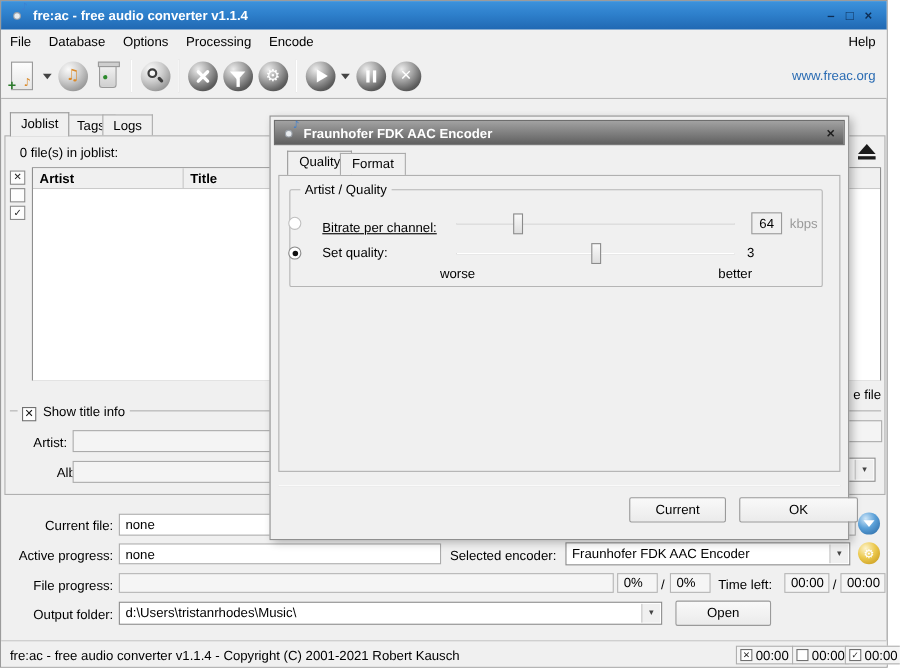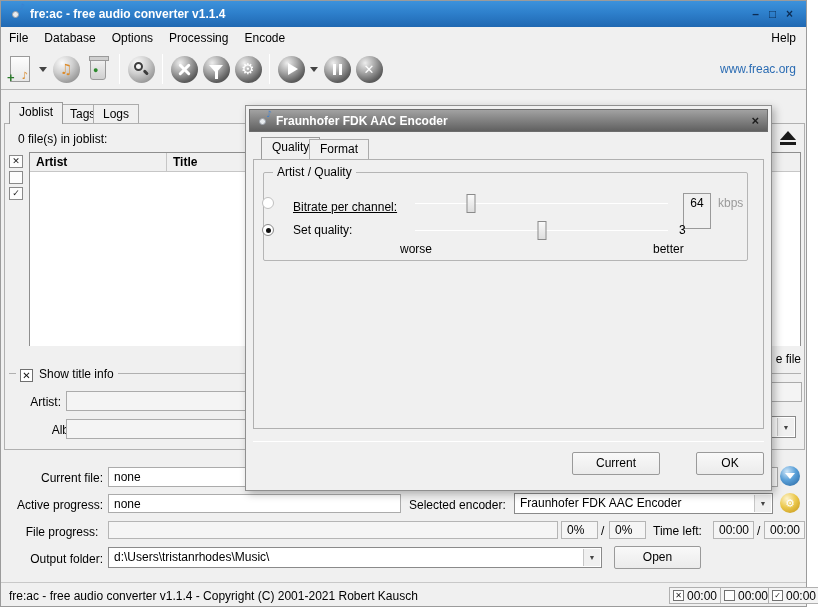--- a/index.html
+++ b/index.html
@@ -108,21 +108,21 @@
   .dlg-tab.active { top: 137px; height: 22px; border-color: #9a9a9a; z-index: 3; }
   .dlg-pane { position: absolute; left: 253px; top: 159px; width: 511px; height: 270px; border: 1px solid #b0b0b0; background: #f0f0f0; }
   .groupbox { position: absolute; left: 263px; top: 172px; width: 485px; height: 89px; border: 1px solid #b5b5b5; border-radius: 2px; }
   .groupbox-title { position: absolute; left: 273px; top: 165px; background: #f0f0f0; padding: 0 4px; }
   .radio { position: absolute; width: 12px; height: 12px; border: 1px solid #8a8a8a; border-radius: 50%; background: #fff; }
   .radio.dim { border-color: #c0c0c0; }
   .radio.on::after { content: ""; position: absolute; left: 2.5px; top: 2.5px; width: 5px; height: 5px; border-radius: 50%; background: #111; }
   .slider { position: absolute; width: 253px; height: 19px; }
   .slider .track { position: absolute; left: 0; right: 0; top: 9px; height: 1px; background: #8f8f8f; border-bottom: 1px solid #fff; }
   .slider .thumb { position: absolute; top: 0; width: 9px; height: 19px; background: linear-gradient(180deg,#fafafa,#dedede); border: 1px solid #8a8a8a; transform: translateX(-50%); }
-  .valbox { position: absolute; width: 28px; height: 36px; border: 1px solid #9a9a9a; background: #f0f0f0; text-align: center; padding-top: 2px; }
+  .valbox { position: absolute; width: 28px; height: 20px; border: 1px solid #9a9a9a; background: #f0f0f0; text-align: center; padding-top: 2px; }
   .dim-text { color: #9a9a9a; }
   .dlg-sep { position: absolute; left: 253px; top: 441px; width: 511px; height: 1px; background: #c9c9c9; border-bottom: 1px solid #fff; }
   .frag { position: absolute; }
 </style>
 </head>
 <body>
 
 <div class="screen">
   <div class="window">
 
@@ -264,21 +264,21 @@
     <div class="field white" style="left:107px; top:493px; width:293px; height:19px;">none</div>
     <span class="label" style="left:408px; top:497px;">Selected encoder:</span>
     <div class="combo" style="left:513px; top:492px; width:259px;">
       <span>Fraunhofer FDK AAC Encoder</span>
       <span class="cbtn">▼</span>
     </div>
     <span class="sphere-sm sphere-gold" style="left:779px; top:492px;">
         <span class="mini-gear">⚙</span>
       </span>
 
-    <span class="label r" style="left:20px; top:524px; width:82px;text-align:center;">File progress:</span>
+    <span class="label r" style="left:20px; top:524px; width:82px;">File progress:</span>
     <div class="sunken" style="left:107px; top:520px; width:450px;"></div>
     <div class="sunken" style="left:560px; top:520px; width:37px;">0%</div>
     <span class="label" style="left:600px; top:523px;">/</span>
     <div class="sunken" style="left:608px; top:520px; width:37px;">0%</div>
     <span class="label" style="left:652px; top:523px;">Time left:</span>
     <div class="sunken" style="left:712px; top:520px; width:41px;">00:00</div>
     <span class="label" style="left:756px; top:523px;">/</span>
     <div class="sunken" style="left:763px; top:520px; width:41px;">00:00</div>
 
     <span class="label r" style="left:17px; top:551px; width:85px;">Output folder:</span>
@@ -335,14 +335,14 @@
     <span class="track"></span>
     <span class="thumb" style="left: 50%;"></span>
   </div>
   <span class="label" style="left:679px; top:223px; z-index:13;">3</span>
 
   <span class="label" style="left:400px; top:242px; z-index:13;">worse</span>
   <span class="label" style="left:653px; top:242px; z-index:13;">better</span>
 
   <div class="dlg-sep" style="z-index:12;"></div>
   <div class="btn" style="left:572px; top:452px; width:88px; z-index:12;">Current</div>
-  <div class="btn" style="left:696px; top:452px; width:68px; z-index:12;">OK</div>
+  <div class="btn" style="left:672px; top:452px; width:108px; z-index:12;">OK</div>
 </div>
 
 </body></html>

